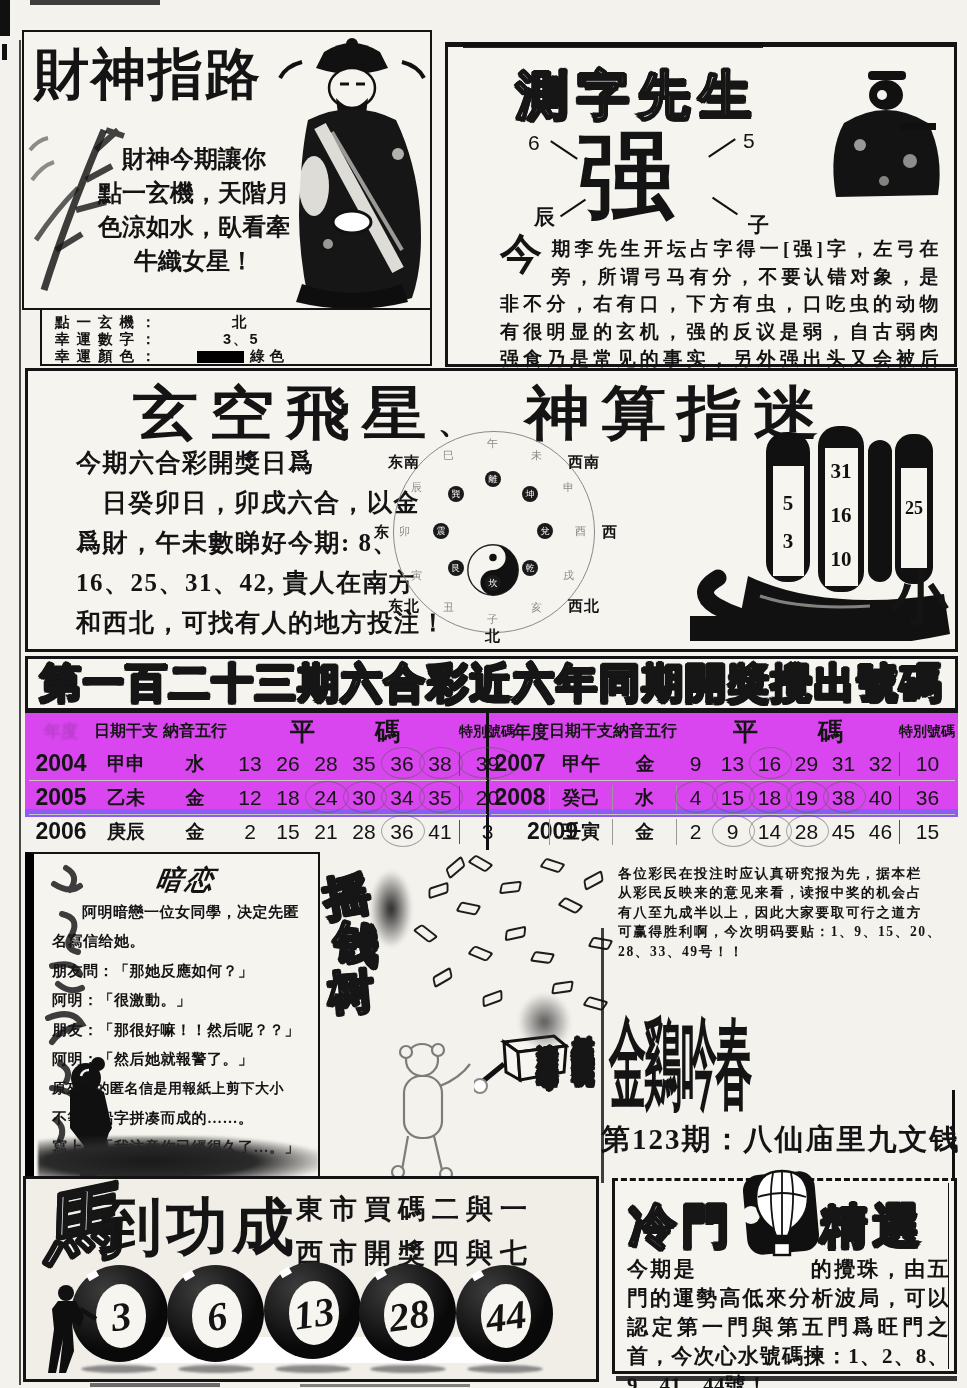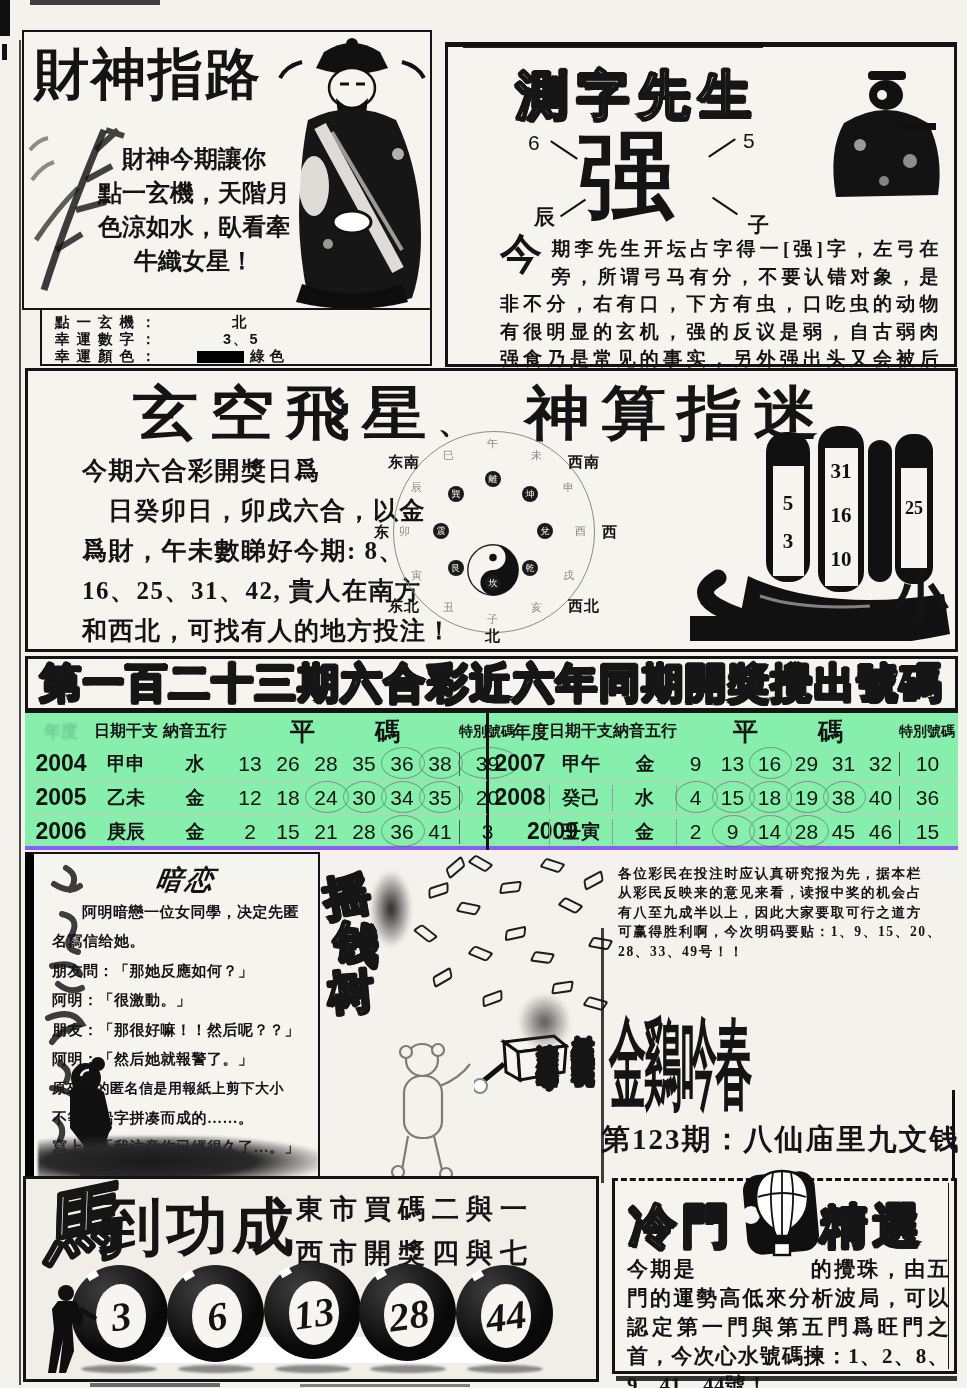--- a/index.html
+++ b/index.html
@@ -117,21 +117,21 @@
     <div class="abs" style="left:52px;top:188px;width:442px;font-size:19px;font-weight:700;line-height:27.5px;letter-spacing:3.4px;text-align:justify;">
       <span style="float:left;font-size:42px;line-height:38px;margin-right:6px;font-weight:900;">今</span><span>期李先生开坛占字得一[强]字，左弓在旁，所谓弓马有分，不要认错对象，是非不分，右有口，下方有虫，口吃虫的动物有很明显的玄机，强的反议是弱，自古弱肉强食乃是常见的事实，另外强出头又会被后者收渔翁之利！</span>
     </div>
   </div>
 
   <div class="box" style="left:25px;top:368px;width:933px;height:284px;border-width:3px;">
     <div class="abs" style="left:105px;top:4px;font-weight:900;font-family:'Liberation Sans','DejaVu Sans',sans-serif;
          font-size:58px;transform:scaleX(1.12);transform-origin:left top;white-space:nowrap;letter-spacing:10px;">
       <span>玄空飛星</span><span style="font-size:30px;">、</span><span style="display:inline-block;width:38px;"></span><span>神算指迷</span>
     </div>
-    <div class="abs" style="left:54px;top:72px;font-size:25px;font-weight:700;line-height:40px;letter-spacing:1.5px;margin-top:8px;">
+    <div class="abs" style="left:48px;top:72px;font-size:25px;font-weight:700;line-height:40px;letter-spacing:1.5px;">
       <div>今期六合彩開獎日爲</div>
       <div style="margin-left:26px;">日癸卯日，卯戌六合，以金</div>
       <div>爲財，午未數睇好今期: 8、</div>
       <div>16、25、31、42, 貴人在南方</div>
       <div>和西北，可找有人的地方投注！</div>
     </div>
 
     <div class="abs" style="left:340px;top:40px;width:250px;height:240px;">
       <div class="abs" style="left:25px;top:20px;width:200px;height:200px;border:1.5px solid #8a8a8a;border-radius:50%;"></div>
       <svg class="abs" style="left:97px;top:131px;" width="56" height="56" viewBox="0 0 60 60">
@@ -191,21 +191,21 @@
       <text x="151" y="140" font-size="21" font-weight="bold" text-anchor="middle" fill="#111">10</text>
       <text x="224" y="88" font-size="18" font-weight="bold" text-anchor="middle" fill="#111">25</text>
     </svg>
     <div class="abs" style="left:862px;top:188px;font-size:58px;font-weight:900;">小</div>
   </div>
 
   <div class="box" style="left:25px;top:656px;width:933px;height:57px;border-width:3px;border-bottom-width:5px;display:flex;align-items:center;justify-content:center;">
     <div class="o" style="font-size:41px;font-weight:900;letter-spacing:2px;white-space:nowrap;font-family:'Liberation Sans','DejaVu Sans',sans-serif;">第一百二十三期六合彩近六年同期開獎攪出號碼</div>
   </div>
 
-  <div class="abs" style="left:25px;top:713px;width:933px;height:137px;background:#86efac;border-bottom:4px solid #8b5cf6;box-sizing:border-box;">
+  <div class="abs" style="left:25px;top:713px;width:933px;height:104px;background:#d946ef;border-bottom:8px solid #8b5cf6;box-sizing:border-box;">
     <div class="smudge" style="left:461px;top:0;width:2.5px;height:137px;"></div>
 
     <div class="grid-row" style="left:4px;top:2px;width:458px;height:30px;grid-template-columns:64px 66px 72px 228px 56px;">
       <div style="font-size:17px;font-weight:700;opacity:.18;filter:blur(1px);text-align:center;">年度</div>
       <div style="font-size:16px;font-weight:700;text-align:center;">日期干支</div>
       <div style="font-size:16px;font-weight:700;text-align:center;">納音五行</div>
       <div style="display:flex;justify-content:center;gap:60px;font-size:25px;font-weight:900;">
         <span>平</span>
         <span>碼</span>
       </div>

